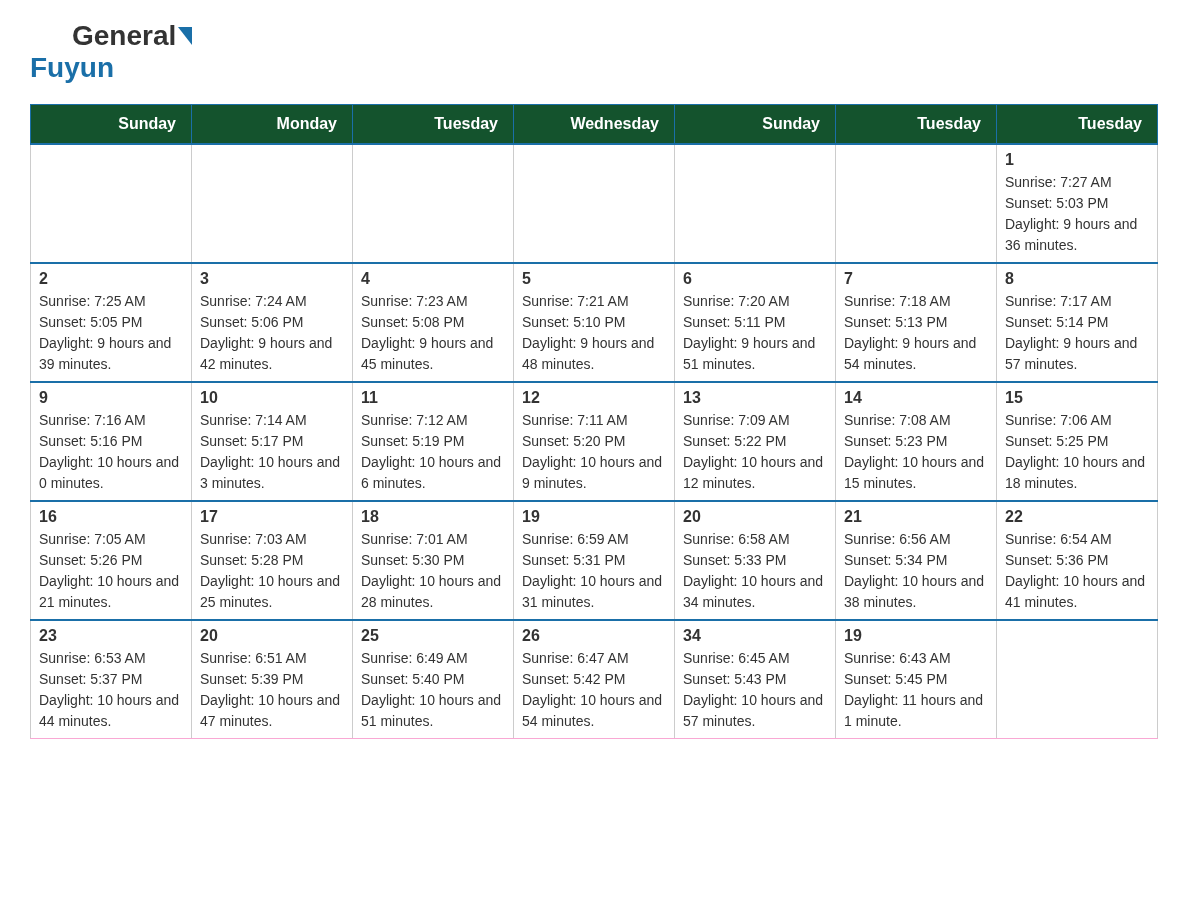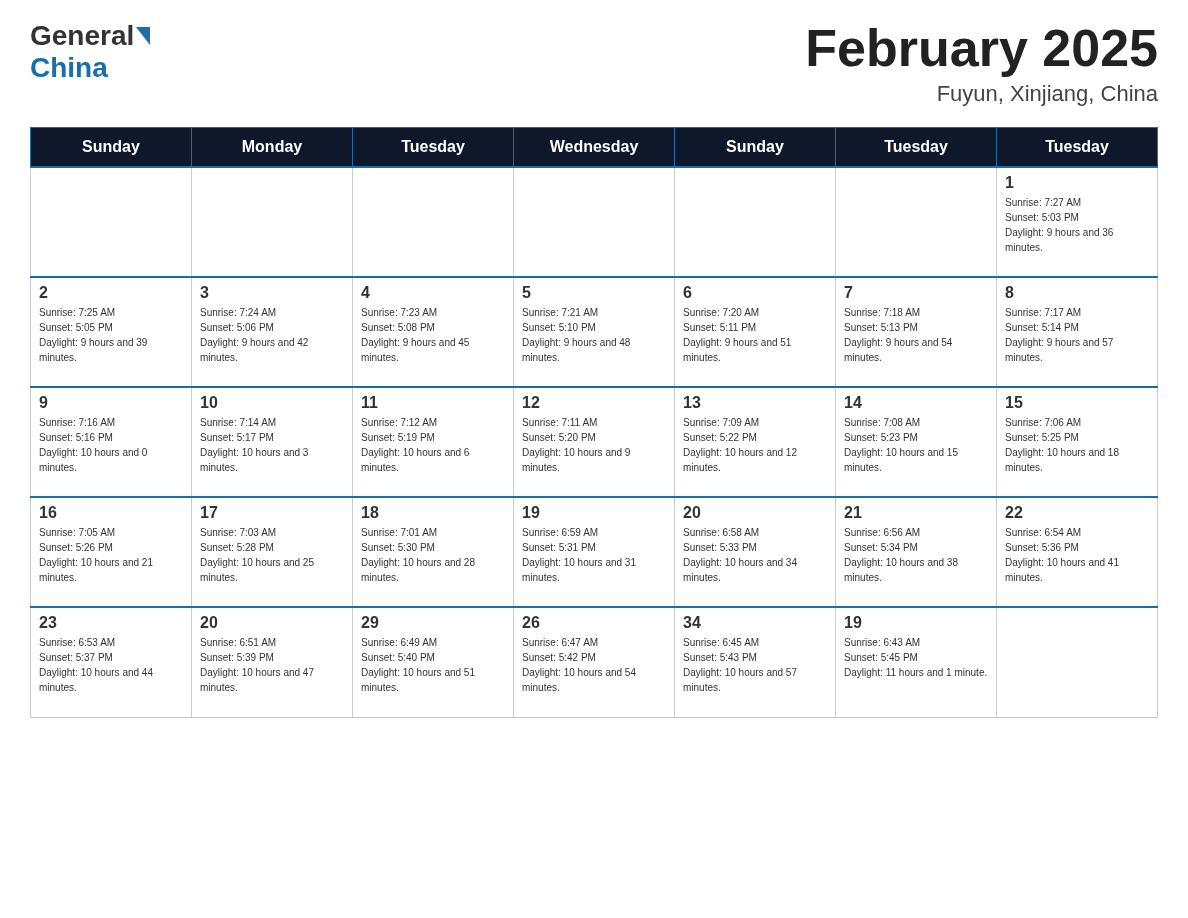--- a/index.html
+++ b/index.html
@@ -17,20 +17,21 @@
       margin-bottom: 20px;
     }
     .logo {
       display: flex;
       flex-direction: column;
       align-items: flex-start;
     }
     .logo-text {
       display: flex;
       align-items: center;
+      margin-left: 42px;
     }
     .logo-general {
       font-size: 28px;
       font-weight: bold;
       color: #333;
     }
     .logo-blue-part {
       display: flex;
       align-items: center;
     }
@@ -60,26 +61,26 @@
     .location-title {
       font-size: 22px;
       color: #444;
       margin-top: 4px;
     }
     .calendar {
       width: 100%;
       border-collapse: collapse;
     }
     .calendar th {
-      background-color: #0f172a;
+      background-color: #14532d;
       color: #fff;
       font-size: 16px;
       font-weight: bold;
-      padding: 10px 24px;
-      text-align: center;
+      padding: 10px 15px;
+      text-align: right;
       border: 1px solid #1a6fa8;
     }
     .calendar td {
       vertical-align: top;
       border: 1px solid #ccc;
       padding: 6px 8px;
       width: 14.28%;
       min-height: 110px;
       height: 110px;
       font-size: 13px;
@@ -92,21 +93,21 @@
     .calendar tr td {
       border-top: 2px solid #1a6fa8;
     }
     .day-number {
       font-size: 16px;
       font-weight: bold;
       margin-bottom: 3px;
       display: block;
     }
     .day-info {
-      font-size: 10px;
+      font-size: 14px;
       line-height: 1.5;
       color: #333;
     }
     .empty-cell {
       background: #f9f9f9;
     }
     .last-row td {
       border-bottom: 1px solid #f9a8d4;
     }
   </style>
@@ -114,25 +115,21 @@
 <body>
 
 <div class="header">
   <div class="logo">
     <div class="logo-text">
       <span class="logo-general">General</span>
       <div class="logo-blue-part">
         <div class="logo-arrow"></div>
       </div>
     </div>
-    <span class="logo-blue">China</span>
-  </div>
-  <div class="title-section">
-    <div class="month-title">February 2025</div>
-    <div class="location-title">Fuyun, Xinjiang, China</div>
+    <span class="logo-blue">Fuyun</span>
   </div>
 </div>
 
 <table class="calendar">
   <thead>
     <tr>
     <th>Sunday</th>
         <th>Monday</th>
         <th>Tuesday</th>
         <th>Wednesday</th>
@@ -247,21 +244,21 @@
       <tr class="last-row">
         <td>
           <span class="day-number">23</span>
           <div class="day-info">Sunrise: 6:53 AM<br>Sunset: 5:37 PM<br>Daylight: 10 hours and 44 minutes.</div>
         </td>
         <td>
           <span class="day-number">20</span>
           <div class="day-info">Sunrise: 6:51 AM<br>Sunset: 5:39 PM<br>Daylight: 10 hours and 47 minutes.</div>
         </td>
         <td>
-          <span class="day-number">29</span>
+          <span class="day-number">25</span>
           <div class="day-info">Sunrise: 6:49 AM<br>Sunset: 5:40 PM<br>Daylight: 10 hours and 51 minutes.</div>
         </td>
         <td>
           <span class="day-number">26</span>
           <div class="day-info">Sunrise: 6:47 AM<br>Sunset: 5:42 PM<br>Daylight: 10 hours and 54 minutes.</div>
         </td>
         <td>
           <span class="day-number">34</span>
           <div class="day-info">Sunrise: 6:45 AM<br>Sunset: 5:43 PM<br>Daylight: 10 hours and 57 minutes.</div>
         </td>

